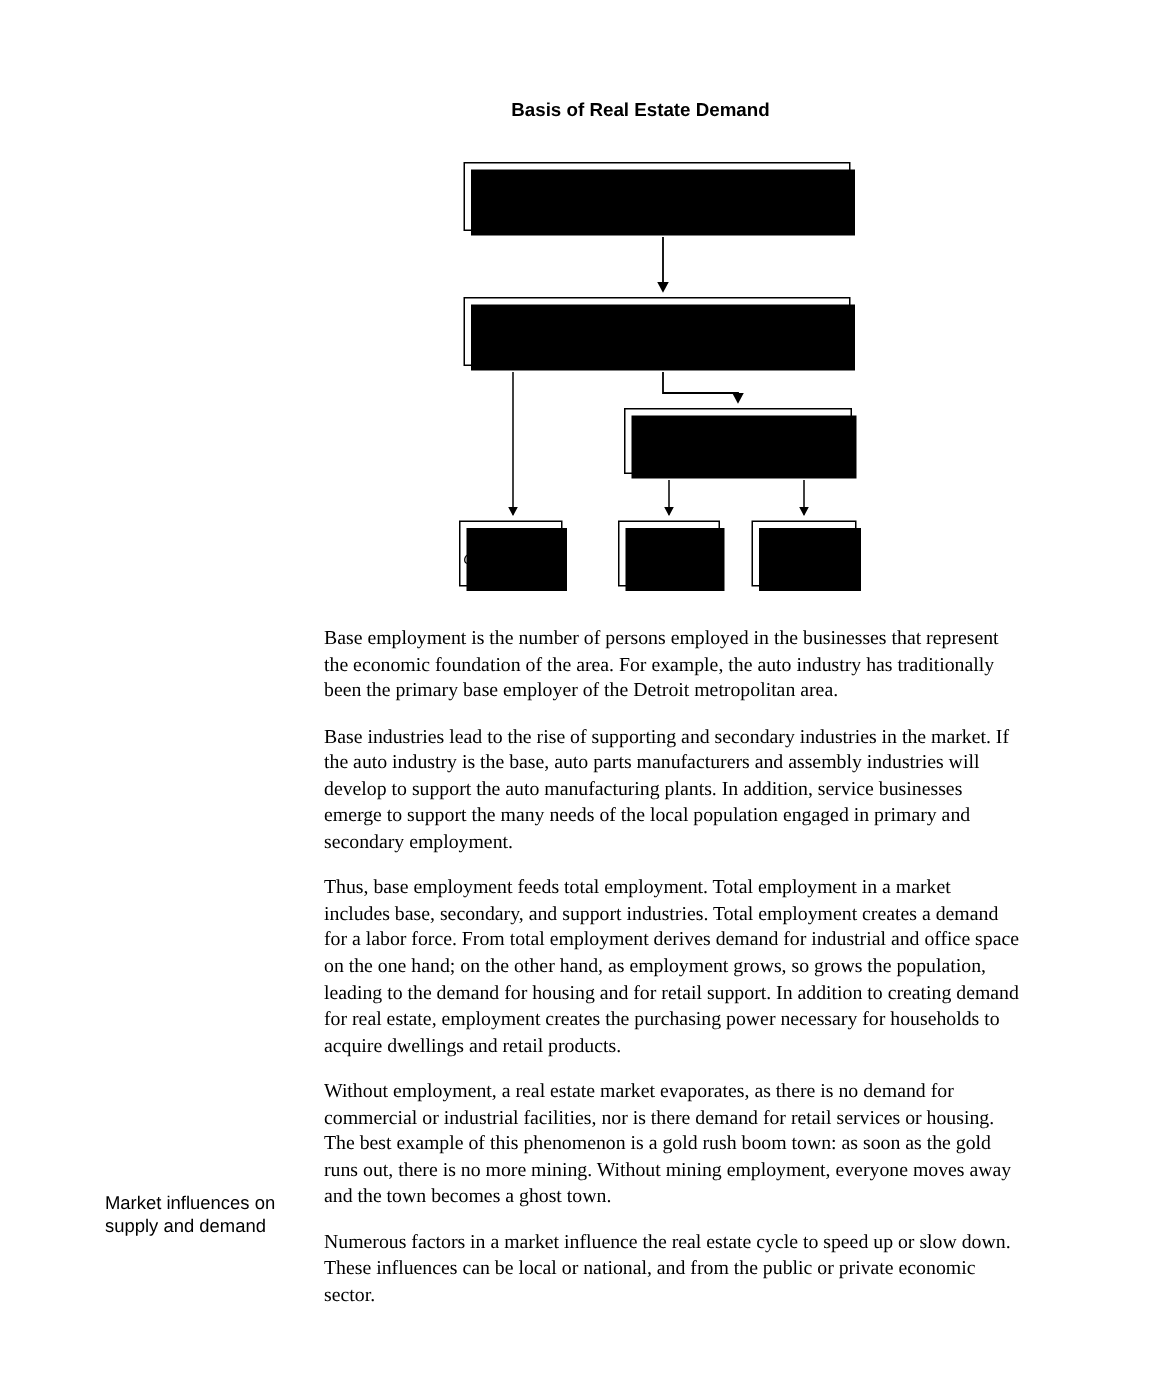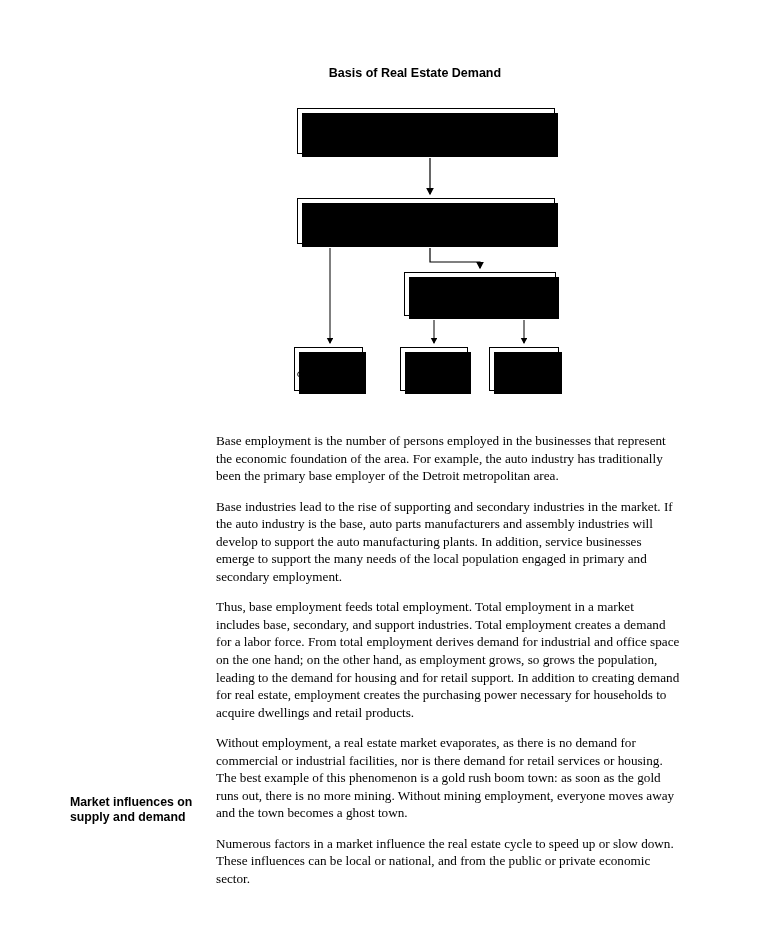--- a/index.html
+++ b/index.html
@@ -10,21 +10,21 @@
     background: #ffffff;
     font-family: "Liberation Serif", serif;
     color: #000000;
     position: relative;
     overflow: hidden;
   }
 
   
   .diagram {
     position: absolute;
-    left: 0;
+    left: 12px;
     top: 0;
     width: 742px;
     height: 410px;
   }
   .diagram-title {
     position: absolute;
     left: 250px;
     top: 66px;
     width: 330px;
     text-align: center;
@@ -70,33 +70,32 @@
 
   
   .body-col {
     position: absolute;
     left: 216px;
     top: 416px;
     width: 464px;
     font-size: 13.2px;
     line-height: 1.33;
     text-align: left;
-    margin-top: 16px;
   }
   .body-col p { margin: 0 0 13px 0; }
   .body-col p:last-child { margin-bottom: 0; }
   .run-in { font-weight: bold; }
 
   .margin-note {
     position: absolute;
     left: 70px;
     top: 795px;
     width: 145px;
     font-family: "Liberation Sans", sans-serif;
-    font-weight: bold;
+    font-weight: normal;
     font-size: 12.3px;
     line-height: 1.25;
   }
 </style>
 </head>
 <body>
 
 <div class="diagram">
 
   <div class="diagram-title">Basis of Real Estate Demand</div>

